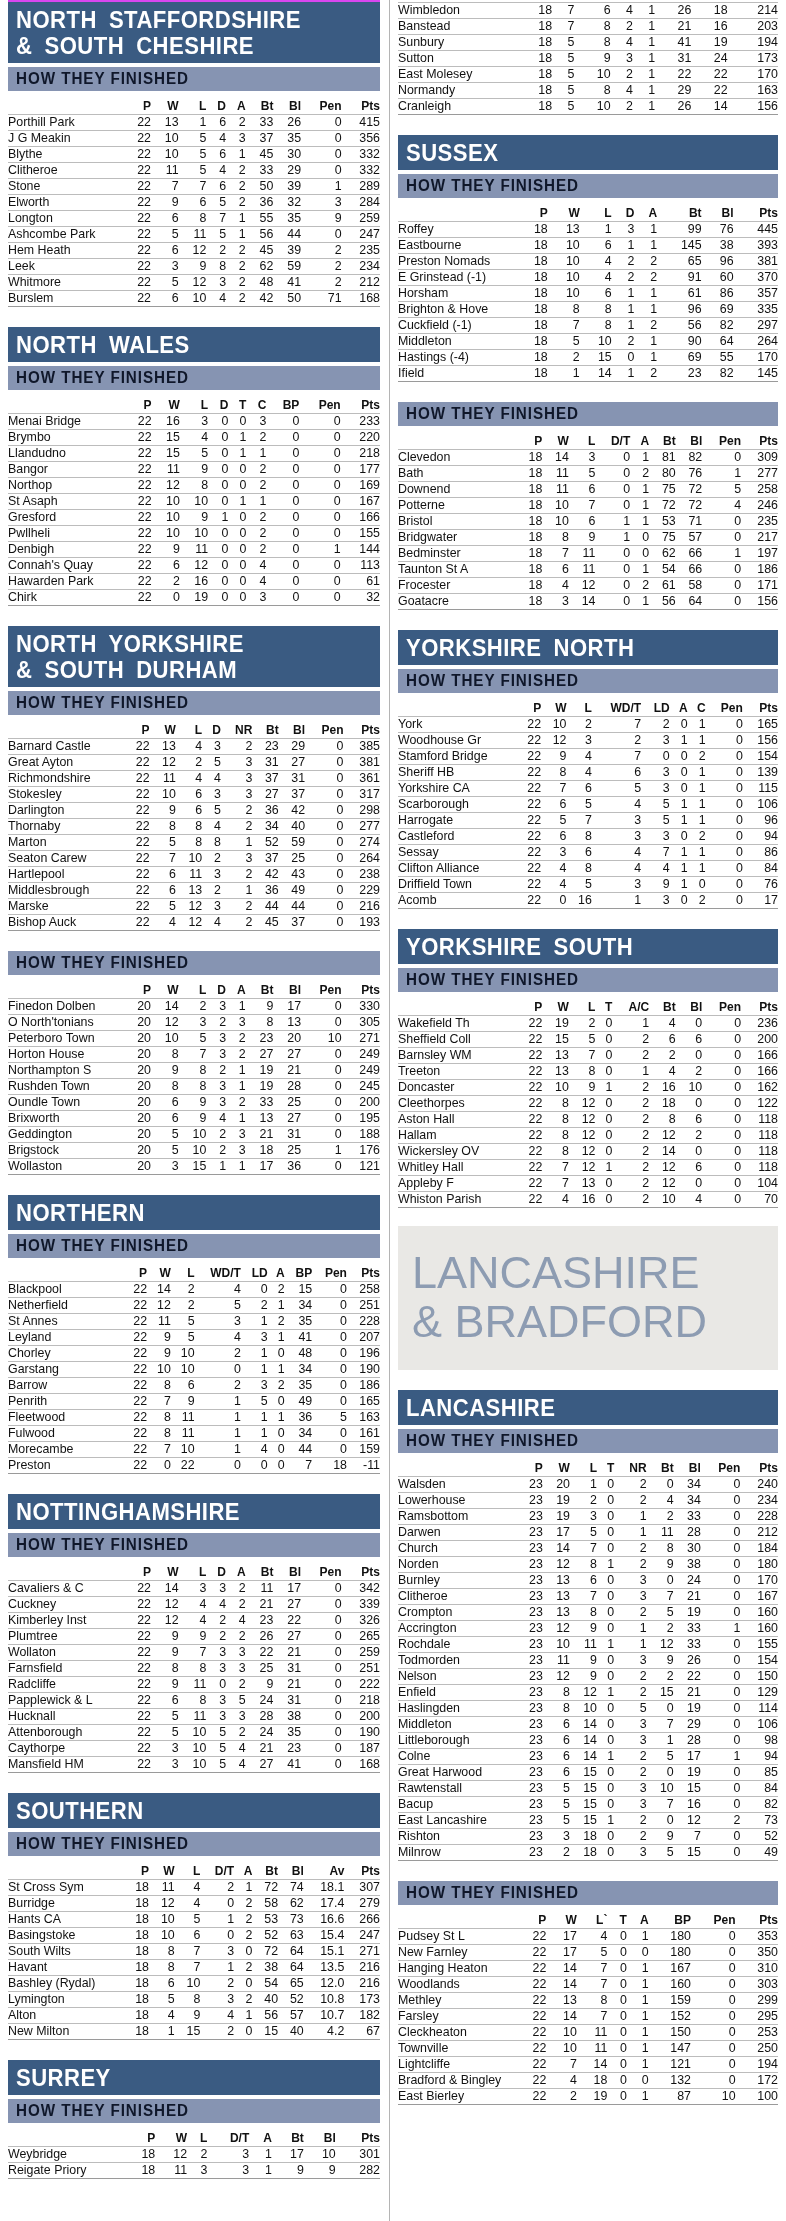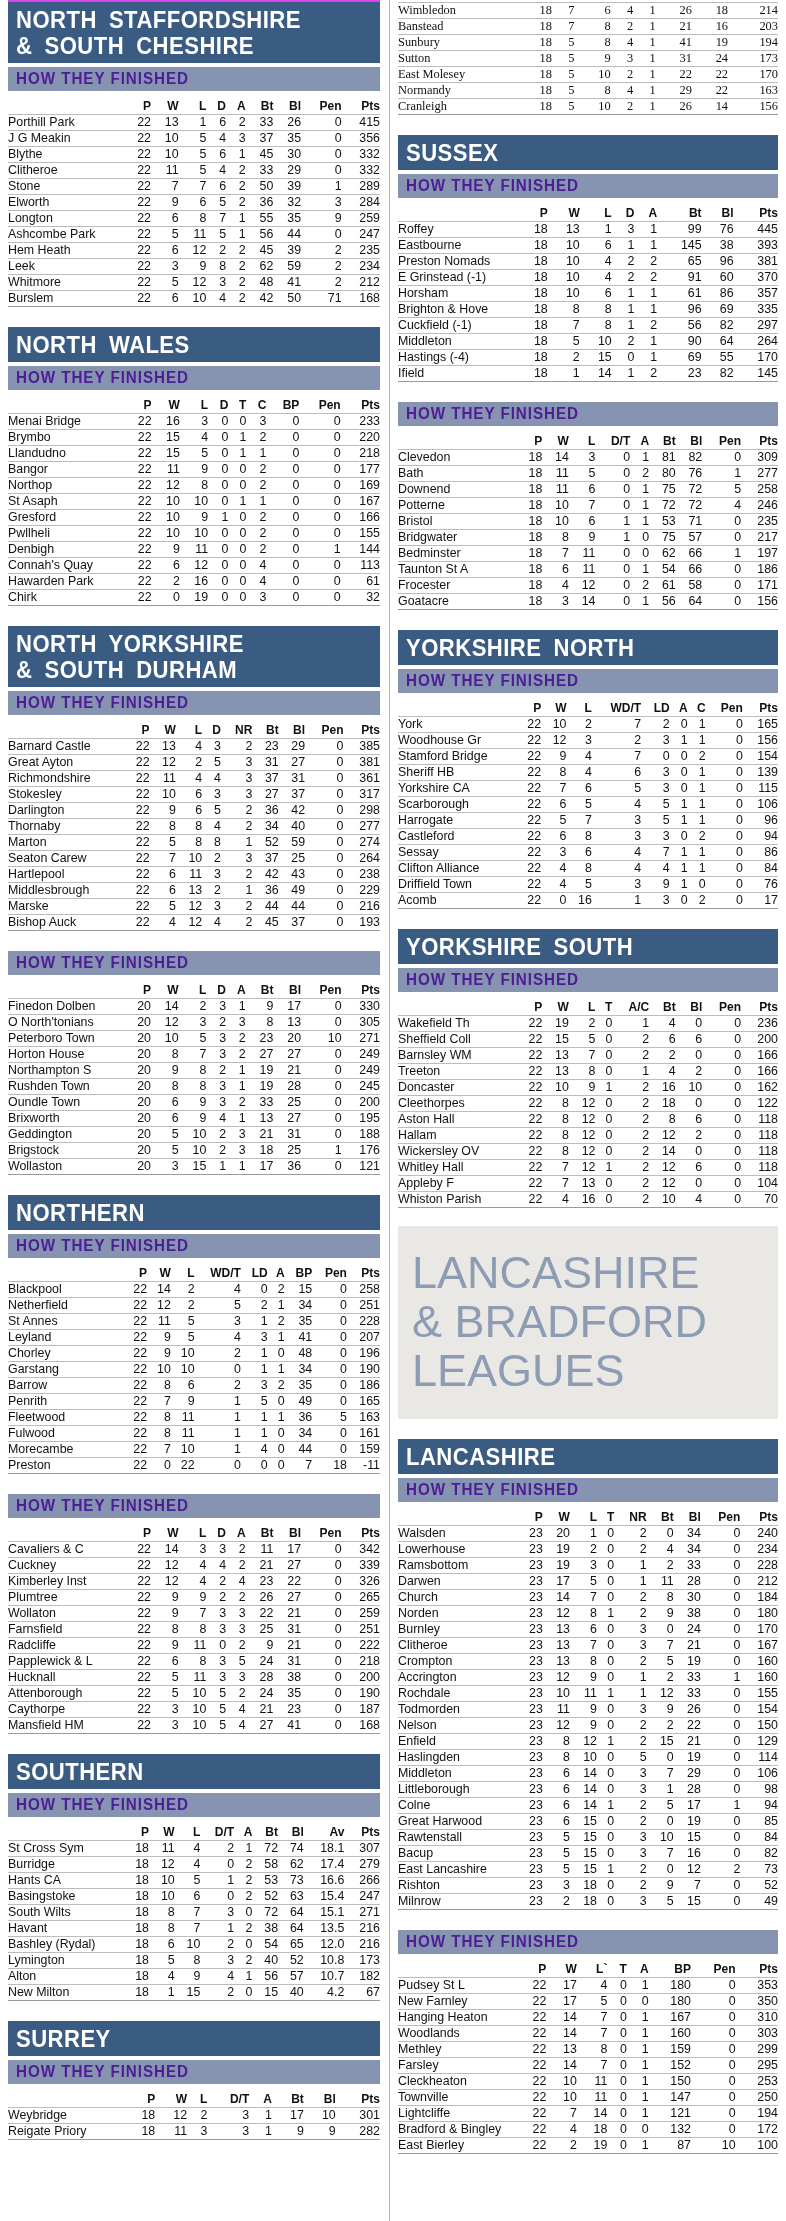--- a/index.html
+++ b/index.html
@@ -8,25 +8,25 @@
   .col{position:absolute;top:0;}
   .col-left{left:8px;width:372px;}
   .col-right{left:398px;width:380px;}
   .divider{position:absolute;left:389px;top:0;width:1px;height:2221px;background:#b4b4b4;}
 
   .section{margin-top:20px;}
   .section:first-child{margin-top:0;}
   .sec-title{background:#3a5b82;color:#fff;padding:5px 8px 4px 8px;}
   .sec-title.first{border-top:2px solid #d946ef;}
   .sec-title .line{display:block;font-weight:bold;font-size:24px;line-height:26px;letter-spacing:.5px;word-spacing:6px;transform:scaleX(.92);transform-origin:0 50%;white-space:nowrap;}
-  .sec-sub{background:#8694b2;color:#4c1d95;margin-top:4px;padding:3px 8px;font-weight:bold;font-size:16px;line-height:18px;letter-spacing:1px;transform-origin:0 50%;}
+  .sec-sub{background:#8694b2;color:#0f172a;margin-top:4px;padding:3px 8px;font-weight:bold;font-size:16px;line-height:18px;letter-spacing:1px;transform-origin:0 50%;}
   .sec-sub span{display:inline-block;transform:scaleX(.95);transform-origin:0 50%;white-space:nowrap;}
 
   table{width:100%;border-collapse:collapse;margin-top:8px;border-bottom:1px solid #9a9a9a;}
-  table.cont{margin-top:2px;font-family:Liberation Serif, serif;}
+  table.cont{margin-top:2px;}
   th,td{font-size:12.4px;line-height:13px;padding:1px 0 1px 4px;text-align:right;white-space:nowrap;vertical-align:bottom;}
   th{font-weight:bold;font-size:12px;}
   td.name,th.name{text-align:left;padding-left:0;width:31%;}
   tbody tr td{border-top:1px solid #bcbcbc;}
   thead tr th{border-top:none;}
 
   .big-heading{background:#e9e8e5;color:#8d9cb2;margin-top:18px;padding:22px 14px 24px 14px;}
   .big-heading .bh-line{font-size:45px;line-height:49px;font-weight:400;letter-spacing:0;white-space:nowrap;}
 </style>
 </head>
@@ -855,20 +855,23 @@
               <td>0</td>
               <td>0</td>
               <td>7</td>
               <td>18</td>
               <td>-11</td>
             </tr>
           </tbody>
         </table>
       </div>
       <div class="section">
+        <div class="sec-title">
+          <span class="line">NOTTINGHAMSHIRE</span>
+        </div>
         <div class="sec-sub"><span>HOW THEY FINISHED</span></div>
         <table>
           <thead>
             <tr>
               <th class="name"></th>
               <th>P</th>
               <th>W</th>
               <th>L</th>
               <th>D</th>
               <th>A</th>
@@ -1905,21 +1908,20 @@
               <td>4</td>
               <td>0</td>
               <td>70</td>
             </tr>
           </tbody>
         </table>
       </div>
       <div class="big-heading">
         <div class="bh-line">LANCASHIRE</div>
         <div class="bh-line">&amp; BRADFORD</div>
-        <div class="bh-line">LEAGUES</div>
       </div>
       <div class="section">
         <div class="sec-title">
           <span class="line">LANCASHIRE</span>
         </div>
         <div class="sec-sub"><span>HOW THEY FINISHED</span></div>
         <table>
           <thead>
             <tr>
               <th class="name"></th>

